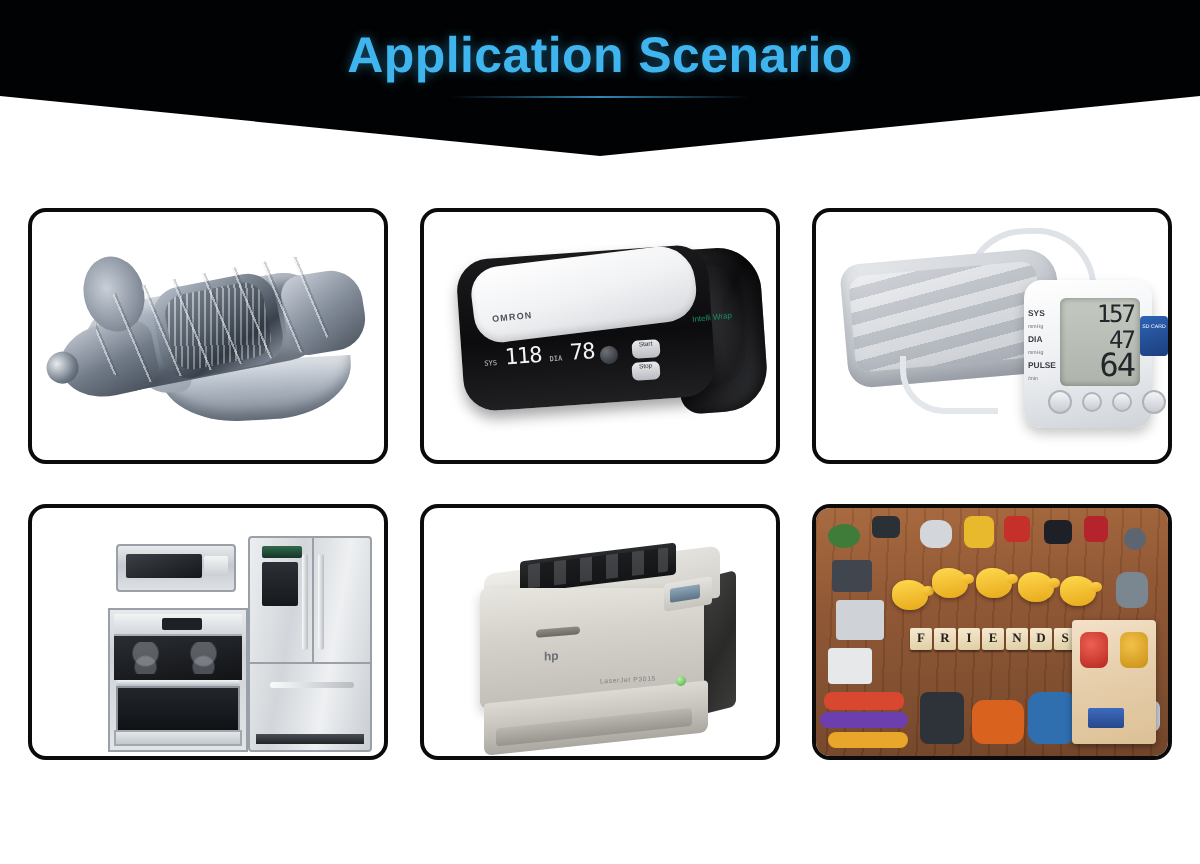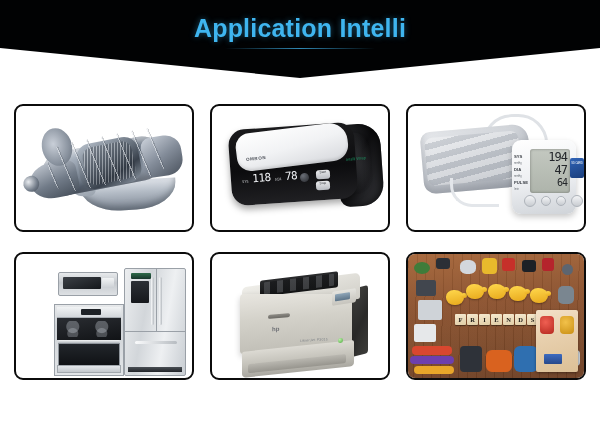--- a/index.html
+++ b/index.html
@@ -281,21 +281,21 @@
     width: 40px; height: 44px;
     border-radius: 3px;
     background: linear-gradient(180deg,#c3c8c0,#aeb4ab);
     box-shadow: inset 0 0 3px rgba(0,0,0,0.35);
     padding: 2px 3px;
     box-sizing: border-box;
     font-family: "DejaVu Sans Mono", monospace;
     color: #23262a;
   }
   .lcd-line { text-align: right; font-size: 12px; line-height: 13px; letter-spacing: -1px;}
-  .lcd-line.small { font-size: 10px; line-height: 12px; }
+  .lcd-line.small { font-size: 16px; line-height: 12px; }
   .bp3-labels {
     position: absolute;
     left: 2px; top: 12px;
     width: 16px;
     font-size: 4.2px;
     color: #3a3e45;
     line-height: 10px;
     font-weight: bold;
   }
   .bp3-labels span { display:block; }
@@ -558,21 +558,21 @@
     background: linear-gradient(180deg,#3d6bc0,#27488a);
   }
 
   
   #footer-space { position:absolute; left:0; top:382px; width:600px; height:50px; background:#fff; }
 </style>
 </head>
 <body>
 
 <div id="header-banner"></div>
-<div id="page-title">Application Intelli</div>
+<div id="page-title">Application Scenario</div>
 <div id="title-underline"></div>
 
 <div id="scenario-grid">
 
   <div class="scenario-card">
     <div class="card-canvas">
       <div class="eng-duct"></div>
       <div class="eng-body"></div>
       <div class="eng-nose"></div>
       <div class="eng-core"></div>
@@ -609,21 +609,21 @@
       <div class="bp3-unit">
         <div class="bp3-labels">
           <span>SYS</span>
           <small>mmHg</small>
           <span>DIA</span>
           <small>mmHg</small>
           <span>PULSE</span>
           <small>/min</small>
         </div>
         <div class="bp3-lcd">
-          <div class="lcd-line">194</div>
+          <div class="lcd-line">157</div>
           <div class="lcd-line">47</div>
           <div class="lcd-line small">64</div>
         </div>
         <div class="bp3-card">SD CARD</div>
         <div class="bp3-btns">
           <i class="big"></i>
           <i></i>
           <i></i>
           <i class="big"></i>
         </div>

